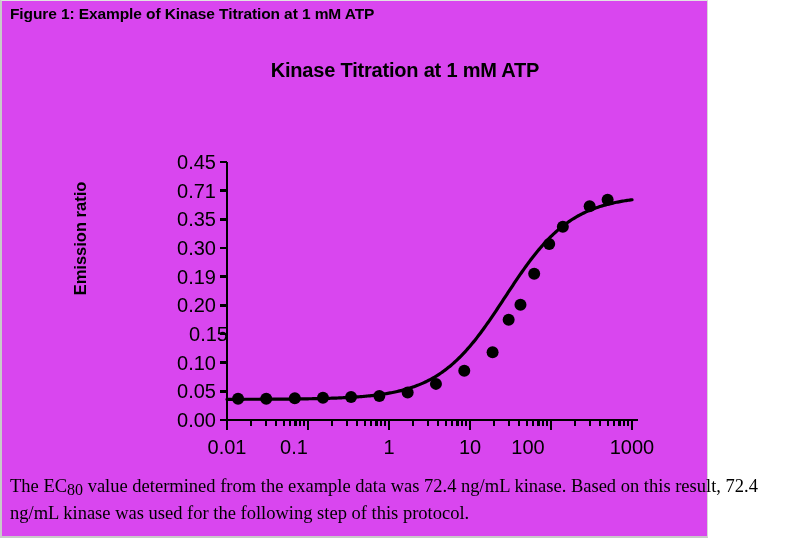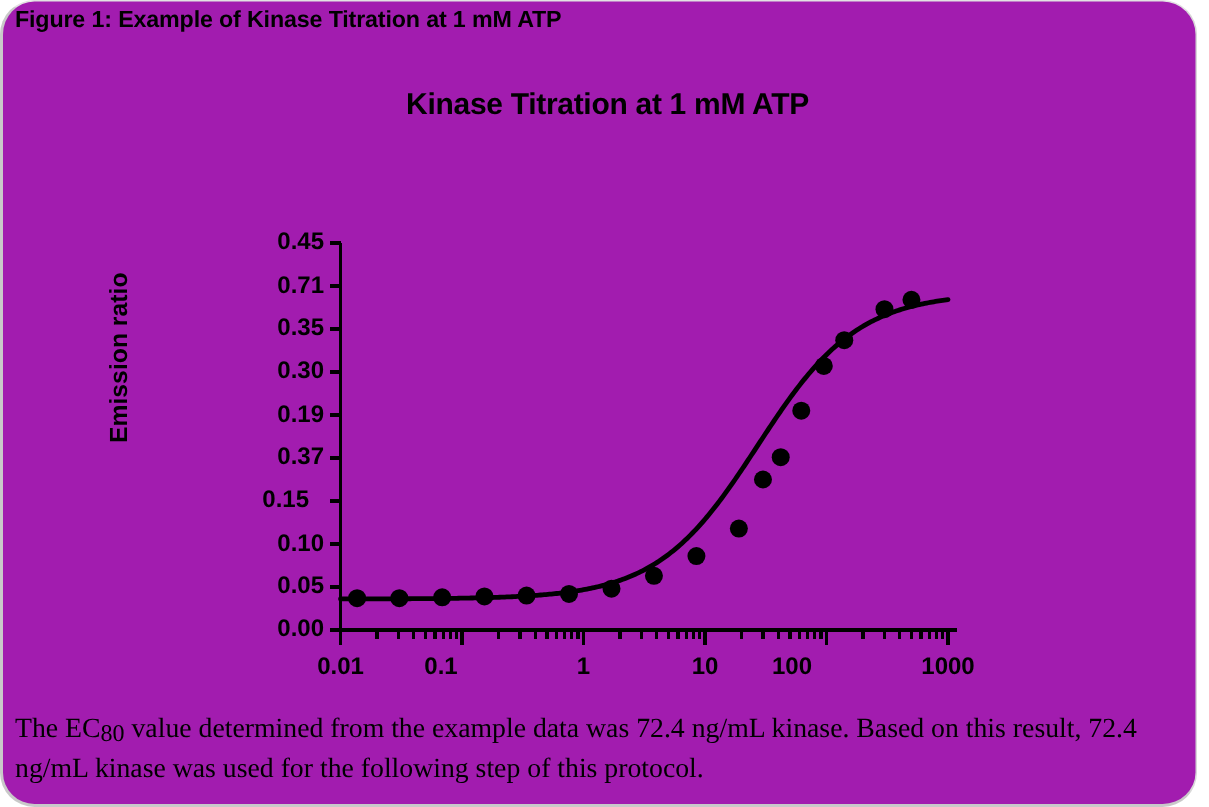--- a/index.html
+++ b/index.html
@@ -12,29 +12,28 @@
     width: 806px;
     height: 538px;
     font-family: "Liberation Serif", "DejaVu Serif", serif;
     color: #000000;
     position: relative;
     overflow: hidden;
   }
   #page {
     position: absolute;
     left: 0; top: 0;
-    width: 798px;
+    width: 708px;
     height: 538px;
-    background: #a21caf;
+    background: #d946ef;
     border-left: 2px solid #c9c9c9;
     border-right: 1px solid #d8d8d8;
     border-top: 1px solid #e2e2e2;
     border-bottom: 2px solid #c9c9c9;
     box-sizing: border-box;
-    border-radius: 23px;
   }
 
   
   #figure-caption {
     position: absolute;
     left: 8px;
     top: 4px;
     font-family: "Liberation Sans", "DejaVu Sans", sans-serif;
     font-weight: bold;
     font-size: 15.5px;
@@ -93,22 +92,22 @@
     text-align: center;
     font-family: "Liberation Sans", "DejaVu Sans", sans-serif;
     font-weight: bold;
     font-size: 17px;
     white-space: nowrap;
   }
 
   .tick-label {
     position: absolute;
     font-family: "Liberation Sans", "DejaVu Sans", sans-serif;
-    font-weight: bold;
-    font-size: 16px;
+    font-weight: normal;
+    font-size: 20px;
     white-space: nowrap;
   }
   .ytick-label {
     text-align: right;
     transform: translateY(-50%);
   }
   .xtick-label {
     text-align: left;
     transform: translateX(-50%);
   }
@@ -229,22 +228,22 @@
           </g>
       </svg>
 
       <div id="y-axis-title">Emission ratio</div>
 
 
       <div id="ytick-labels">
           <div class="tick-label ytick-label" style="left: 150px; width: 64px; top: 375px;">0.00</div>
           <div class="tick-label ytick-label" style="left: 150px; width: 64px; top: 346.333px;">0.05</div>
           <div class="tick-label ytick-label" style="left: 150px; width: 64px; top: 317.667px;">0.10</div>
-          <div class="tick-label ytick-label" style="left: 140px; width: 64px; top: 289px;">0.15</div>
-          <div class="tick-label ytick-label" style="left: 150px; width: 64px; top: 260.333px;">0.37</div>
+          <div class="tick-label ytick-label" style="left: 162px; width: 64px; top: 289px;">0.15</div>
+          <div class="tick-label ytick-label" style="left: 150px; width: 64px; top: 260.333px;">0.20</div>
           <div class="tick-label ytick-label" style="left: 150px; width: 64px; top: 231.667px;">0.19</div>
           <div class="tick-label ytick-label" style="left: 150px; width: 64px; top: 203px;">0.30</div>
           <div class="tick-label ytick-label" style="left: 150px; width: 64px; top: 174.333px;">0.35</div>
           <div class="tick-label ytick-label" style="left: 150px; width: 64px; top: 145.667px;">0.71</div>
           <div class="tick-label ytick-label" style="left: 150px; width: 64px; top: 117px;">0.45</div>
         </div>
       <div id="xtick-labels">
           <div class="tick-label xtick-label" style="left: 225px; top: 391px;">0.01</div>
           <div class="tick-label xtick-label" style="left: 292px; top: 391px;">0.1</div>
           <div class="tick-label xtick-label" style="left: 387px; top: 391px;">1</div>

